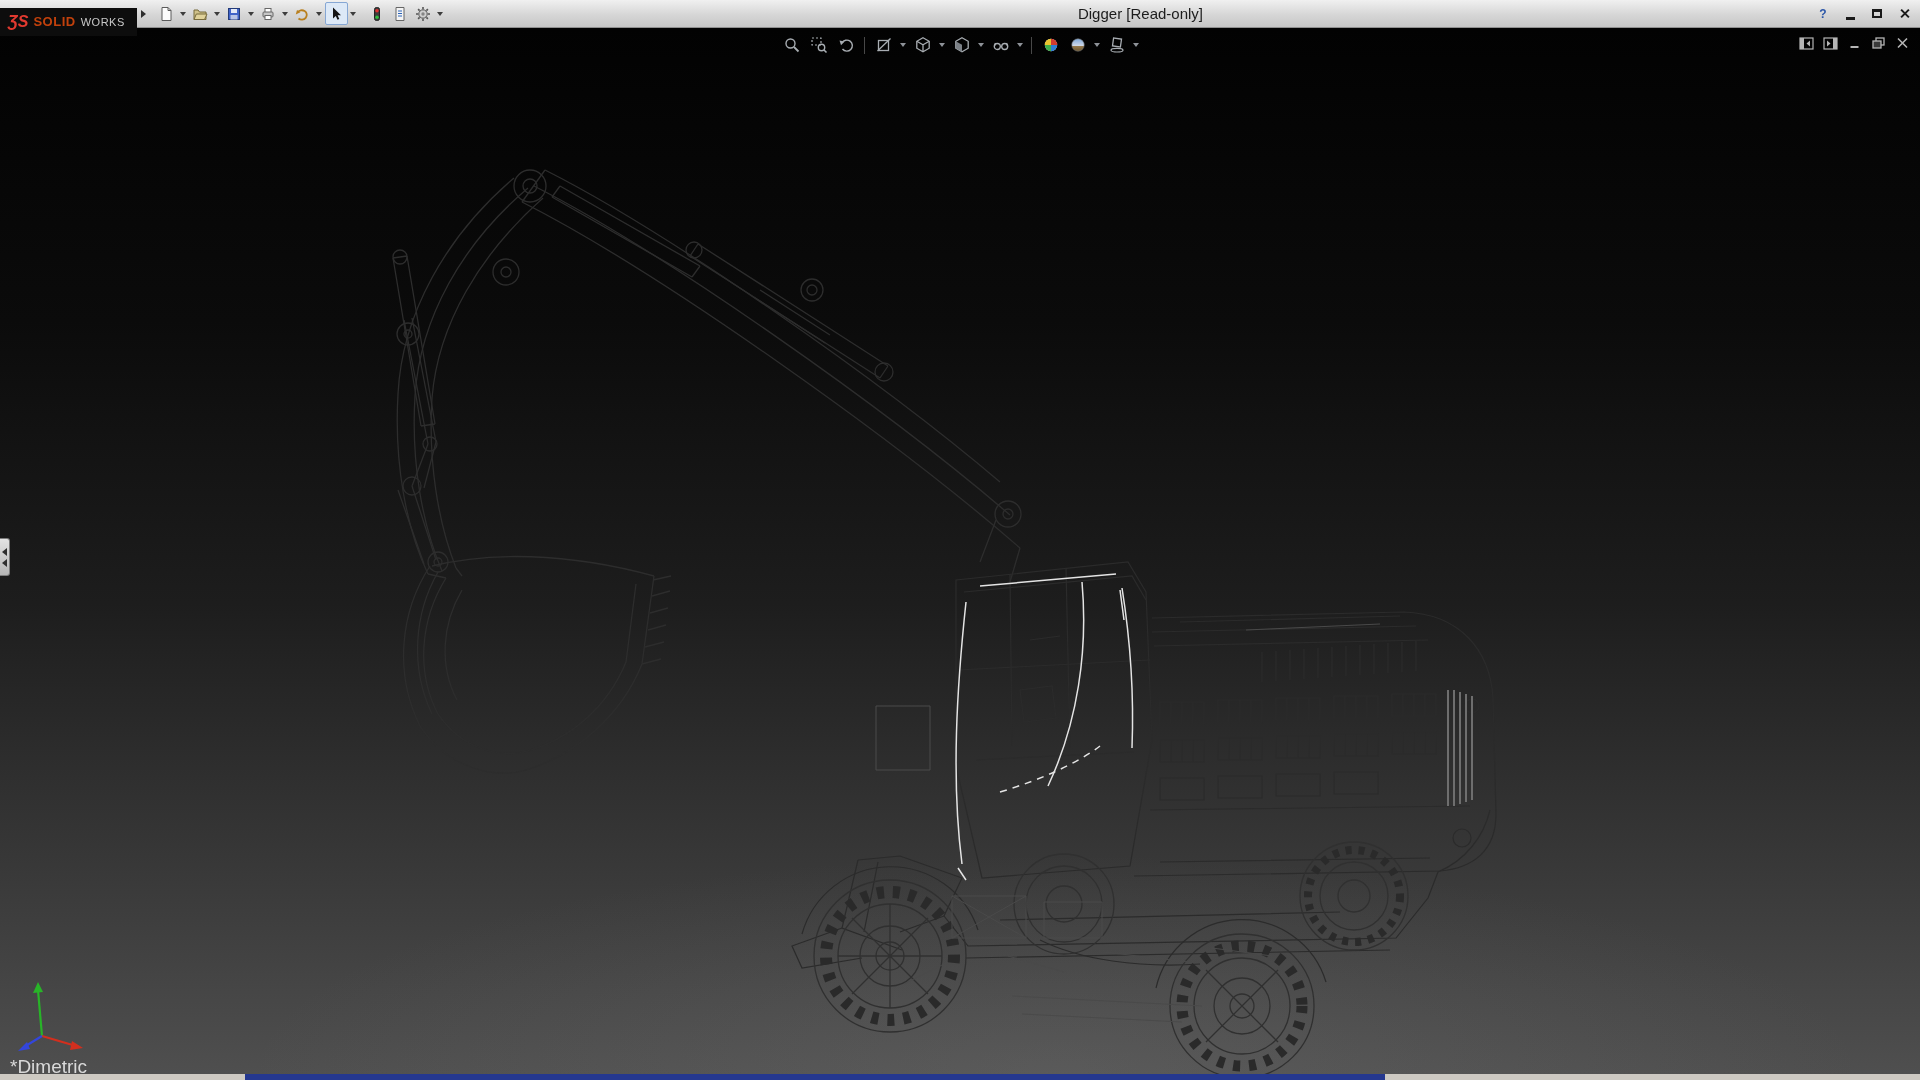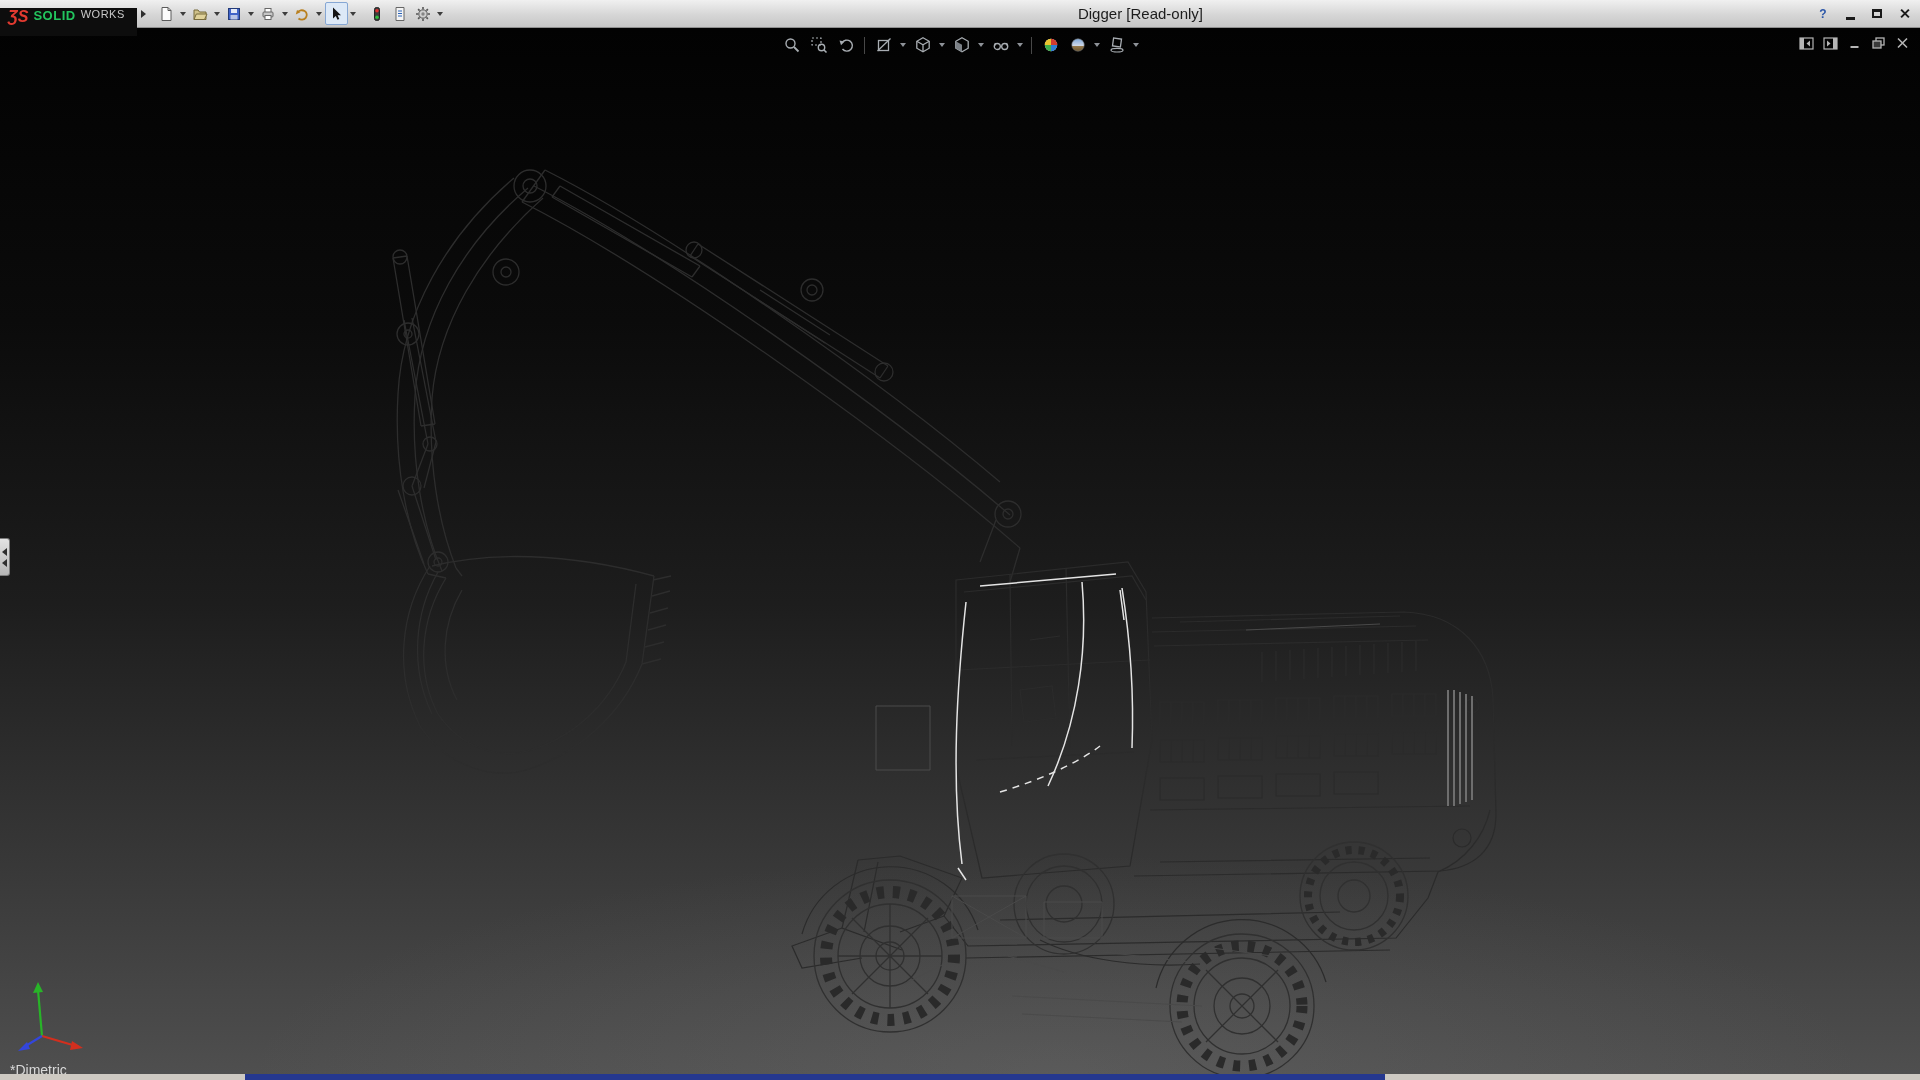--- a/index.html
+++ b/index.html
@@ -4,24 +4,24 @@
 <style>
   * { margin:0; padding:0; box-sizing:border-box; }
   html,body { width:1920px; height:1080px; overflow:hidden; background:#000;
     font-family:"Liberation Sans", sans-serif; user-select:none; cursor:default; }
   #app { position:relative; width:1920px; height:1080px; }
 
   
   .titlebar { position:absolute; top:0; left:0; right:0; height:28px; z-index:30;
     background:linear-gradient(180deg,#f0f0f0 0%,#d6d6d6 55%,#c6c6c6 100%);
     border-bottom:1px solid #8f8f8f; display:flex; align-items:center; }
-  .logo { height:28px; background:#0d0d0d; display:flex; align-items:flex-start;
+  .logo { height:28px; background:#0d0d0d; display:flex; align-items:center;
     padding:0 12px 0 8px; gap:5px;margin-top:16px; }
   .logo .glyph { color:#e23a30; font-weight:bold; font-style:italic; font-size:16px; }
-  .logo .bold  { color:#22c55e; font-weight:bold; font-size:13px; letter-spacing:.5px; }
+  .logo .bold  { color:#c2410c; font-weight:bold; font-size:13px; letter-spacing:.5px; }
   .logo .light { color:#c9c9c9; font-size:11px; letter-spacing:.5px; }
   .menu-expand { width:14px; height:22px; display:flex; align-items:center; justify-content:center; }
   .menu-expand::after { content:""; border-left:5px solid #2e2e2e;
     border-top:4px solid transparent; border-bottom:4px solid transparent; }
 
   .tb { display:flex; align-items:center; margin-left:4px; }
   .tb-btn { width:23px; height:23px; display:flex; align-items:center; justify-content:center;
     border:1px solid transparent; border-radius:2px; }
   .tb-btn.active { border:1px solid #86a7d4; background:#dde9f7; }
   .tb-dd { width:11px; height:23px; display:flex; align-items:center; justify-content:center; }
@@ -67,21 +67,21 @@
   
   .splitter { position:absolute; left:0; top:510px; width:10px; height:38px; z-index:20;
     background:linear-gradient(180deg,#e3e3e3,#b5b5b5); border:1px solid #7c7c7c; border-left:none;
     border-radius:0 3px 3px 0; display:flex; flex-direction:column; align-items:center;
     justify-content:center; gap:3px; }
   .splitter .arr { width:0; height:0; border-right:5px solid #2f2f2f;
     border-top:4px solid transparent; border-bottom:4px solid transparent; }
 
   .triad { position:absolute; left:10px; bottom:22px; z-index:5; }
   .orientation-label { position:absolute; left:10px; bottom:-4px; z-index:5;
-    color:#d9d9d9; font-size:14px; }
+    color:#d9d9d9; font-size:19px; }
 
   
   .bottom-strip { position:absolute; left:0; right:0; bottom:0; height:6px; z-index:30; display:flex; }
   .strip-gray-l { width:245px; background:#cdc9c2; }
   .strip-blue   { width:1140px; background:#25388f; }
   .strip-gray-r { flex:1; background:#cdc9c2; }
 
   svg { display:block; }
 </style>
 </head>

